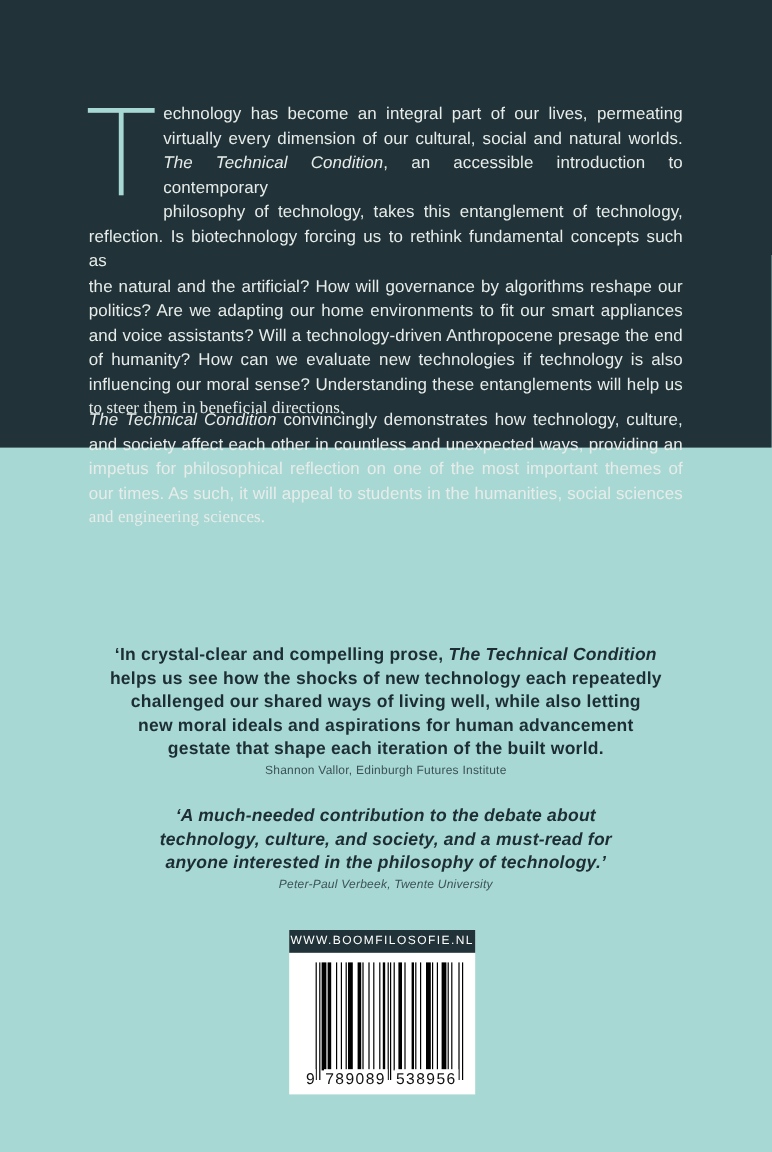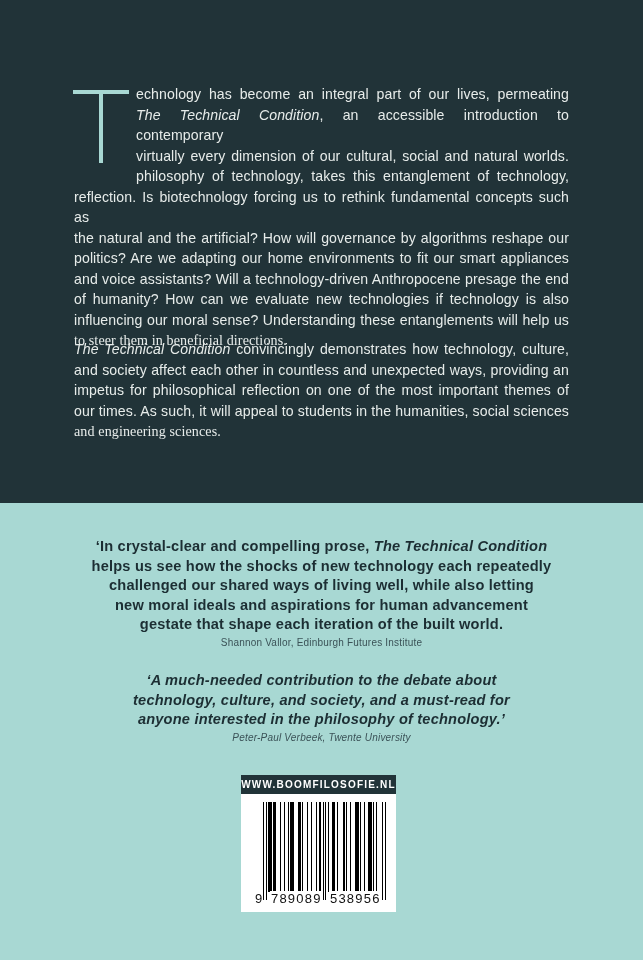--- a/index.html
+++ b/index.html
@@ -2,21 +2,21 @@
 <html><head>
 <meta charset="utf-8">
 <style>
   html, body { margin: 0; padding: 0; }
   body {
     width: 643px; height: 960px; overflow: hidden; position: relative;
     background: #a8d8d3;
     font-family: "Liberation Sans", "DejaVu Sans", sans-serif;
   }
   .top {
-    position: absolute; left: 0; top: 0; width: 643px; height: 503px;
+    position: absolute; left: 0; top: 0; width: 643px; height: 373px;
     background: #213338;
   }
   .body-text {
     position: absolute; left: 74px; width: 495px;
     color: #e7ecea; font-size: 14.1px; line-height: 20.5px;
     text-align: justify; letter-spacing: 0.1px;
   }
   .p1 { top: 84px; }
   .p2 { top: 339px; }
   .dropcap {
@@ -39,21 +39,21 @@
   }
   .q1 { top: 537px; }
   .q2 { top: 671px; font-style: italic; }
 
   .barcode-box {
     position: absolute; left: 241px; top: 775px; width: 155px; height: 137px;
     background: #ffffff;
   }
   .barcode-head {
     height: 19px; background: #213338; color: #ffffff;
-    font-size: 10px; font-weight: bold; letter-spacing: 1.2px;
+    font-size: 10px; font-weight: normal; letter-spacing: 1.2px;
     text-align: center; line-height: 19px;
   }
   .bars {
     position: absolute; left: 22px; top: 27px; width: 123px; height: 98px;
   }
   .bars .bar { position: absolute; top: 0; background: #000; }
   .bars .bar.guard { height: 98px; }
   .bars .bar.data { height: 90px; }
   .barcode-digits {
     position: absolute; left: 0; top: 116px; width: 155px; height: 16px;
@@ -64,22 +64,22 @@
 </head>
 <body>
 
 <div class="top">
   <svg class="dropcap" viewBox="0 0 56 73">
     <rect x="0" y="0" width="56" height="4" fill="#a8d8d3"></rect>
     <rect x="26" y="0" width="4" height="73" fill="#a8d8d3"></rect>
   </svg>
   <div class="body-text p1" id="p1">
       <span class="indent-line">echnology has become an integral part of our lives, permeating</span>
+      <span class="indent-line">virtually every dimension of our cultural, social and natural worlds.</span>
       <span class="indent-line"><em>The Technical Condition</em>, an accessible introduction to contemporary</span>
-      <span class="indent-line">virtually every dimension of our cultural, social and natural worlds.</span>
       <span class="indent-line">philosophy of technology, takes this entanglement of technology,</span>
       <span class="jl">reflection. Is biotechnology forcing us to rethink fundamental concepts such as</span>
       <span class="jl">the natural and the artificial? How will governance by algorithms reshape our</span>
       <span class="jl">politics? Are we adapting our home environments to fit our smart appliances</span>
       <span class="jl">and voice assistants? Will a technology-driven Anthropocene presage the end</span>
       <span class="jl">of humanity? How can we evaluate new technologies if technology is also</span>
       <span class="jl">influencing our moral sense? Understanding these entanglements will help us</span>
       <span class="ll">to steer them in beneficial directions.</span>
     </div>
   <div class="body-text p2" id="p2">

